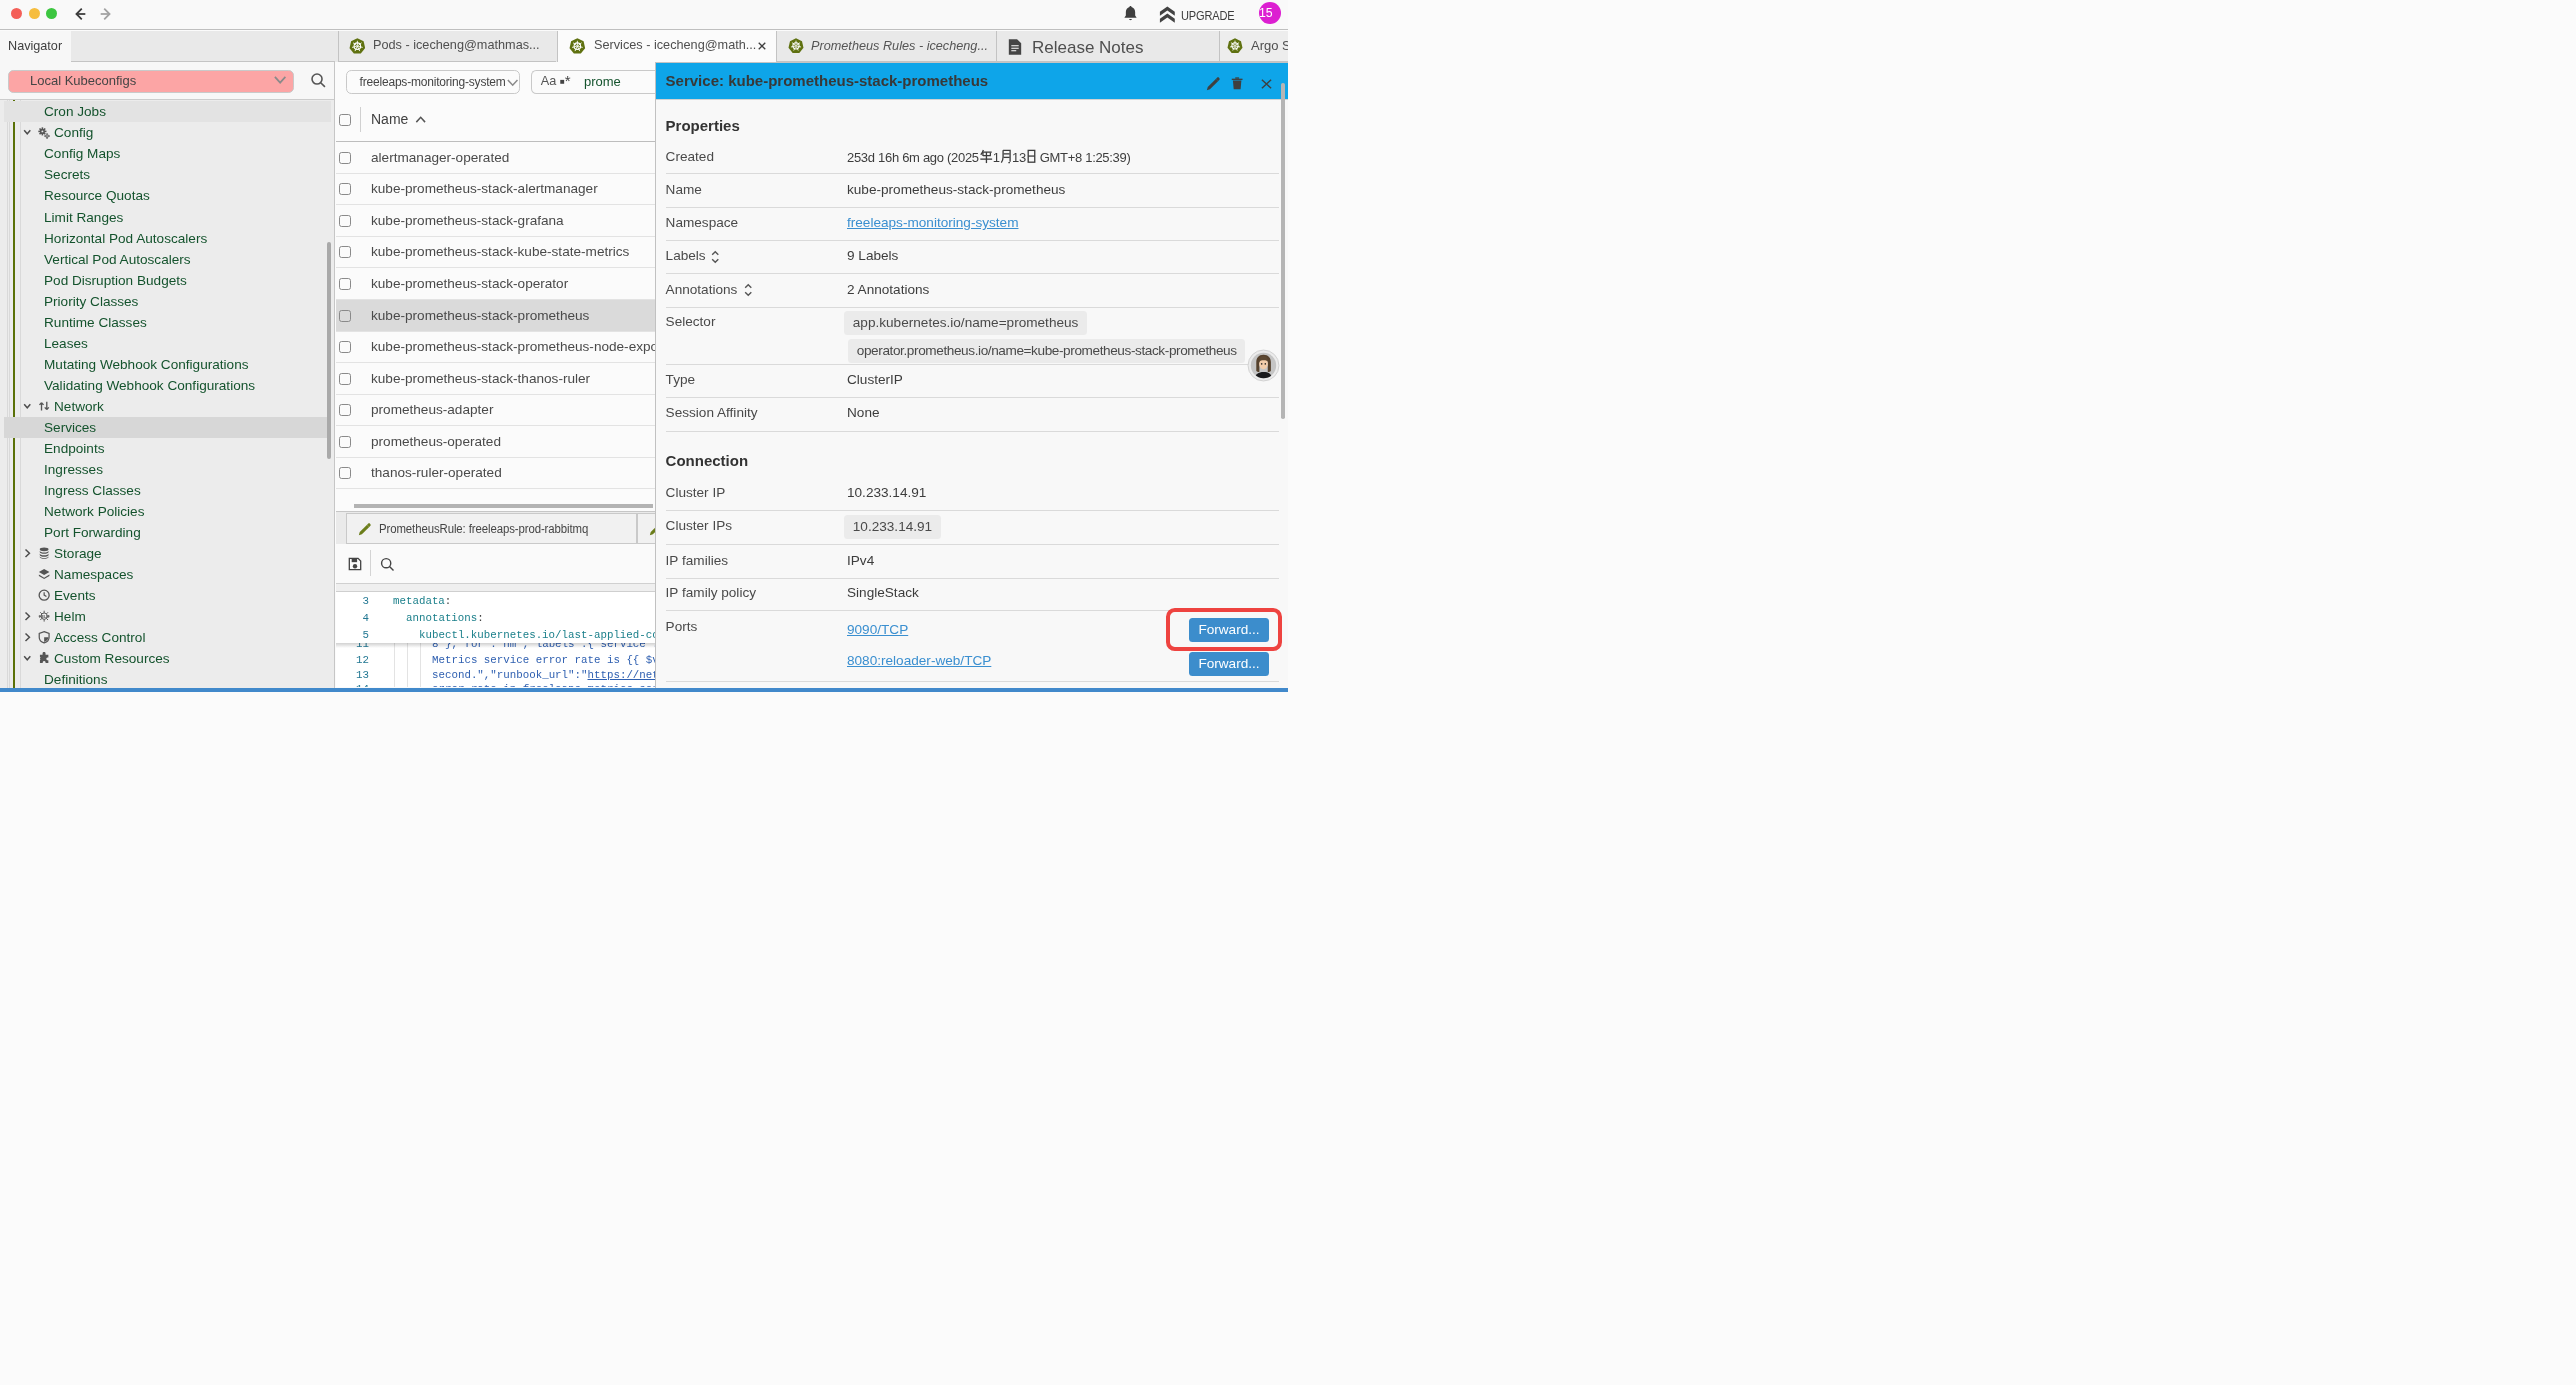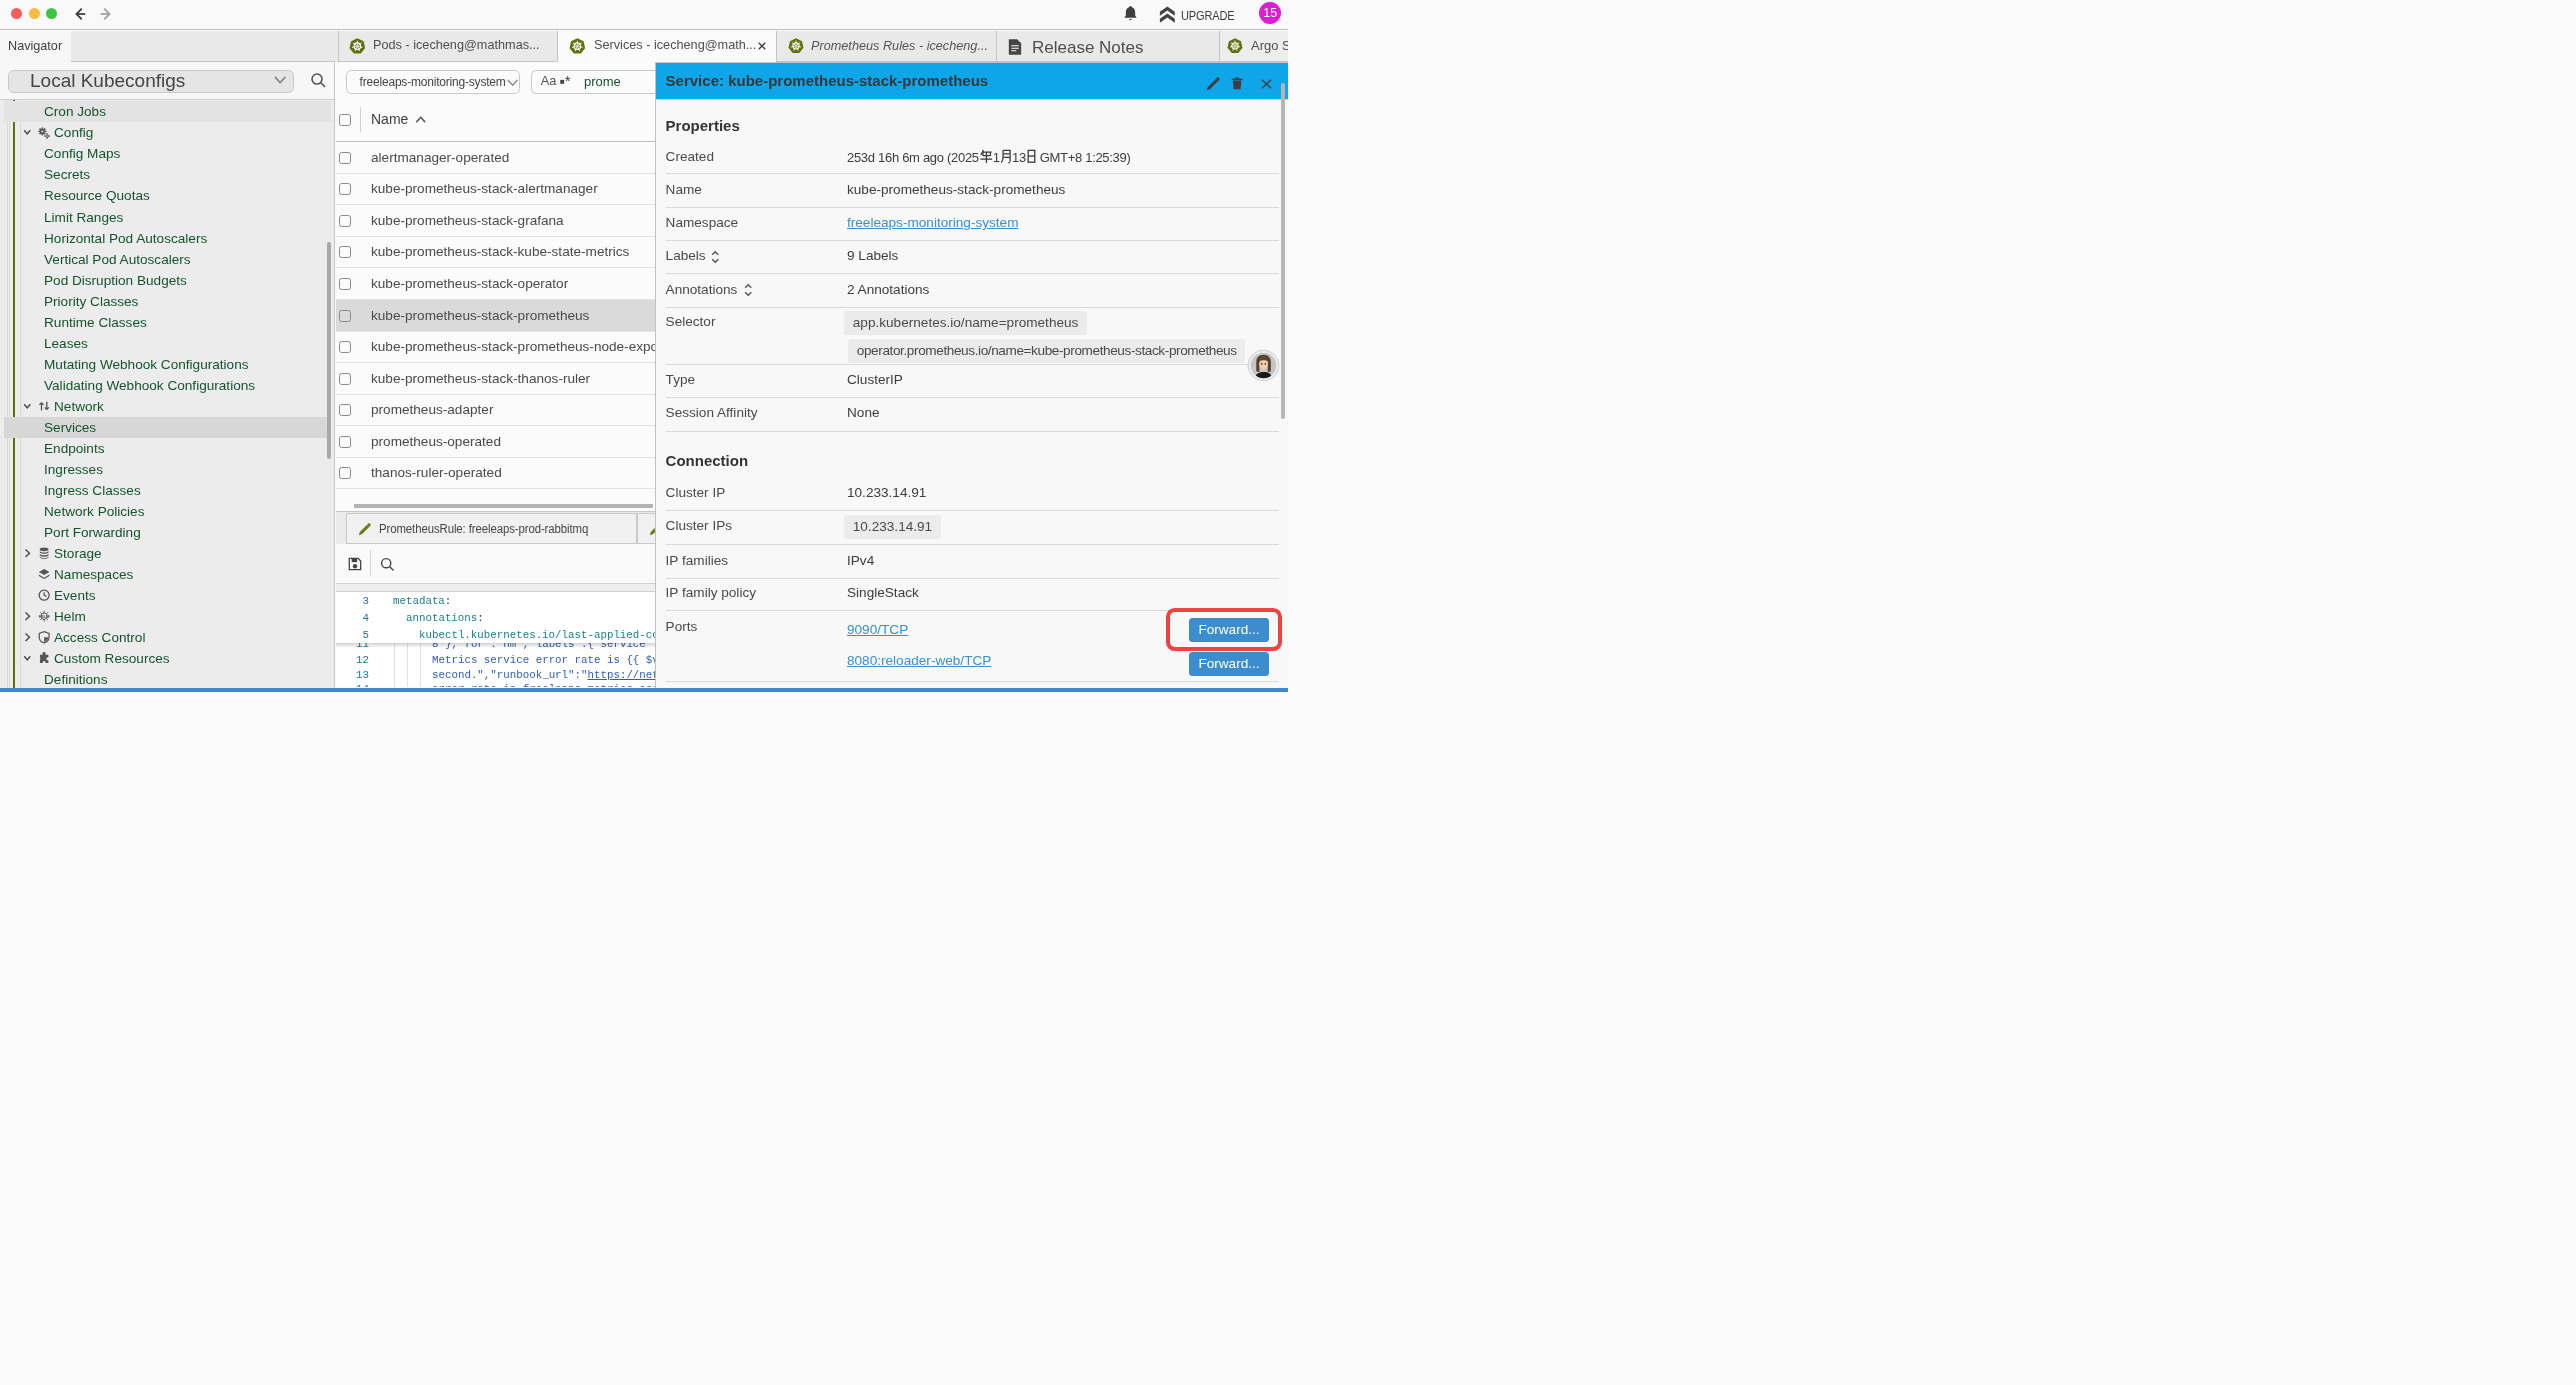--- a/index.html
+++ b/index.html
@@ -8,21 +8,21 @@
   .abs { position:absolute; }
   
   #topbar { position:absolute; left:0; top:0; width:1288px; height:30px; background:#f9f9f9; border-bottom:1.3px solid #bfbfbf; }
   .tl { position:absolute; top:8px; width:11.4px; height:11.4px; border-radius:50%; }
   
   #tabrow { position:absolute; left:0; top:31px; width:1288px; height:31px; background:#e9e9e9; }
   .tab { position:absolute; top:0; height:31px; font-size:13px; color:#4f4f4f; white-space:nowrap; }
   
   #sidebar { position:absolute; left:0; top:62px; width:335px; height:626px; background:#ececec; border-right:0.9px solid #c6c6c6; }
   #filterrow { position:absolute; left:0; top:0px; width:334px; height:38px; background:#f7f7f7; border-bottom:0.9px solid #cccccc; }
-  #nsselect { position:absolute; left:8px; top:7.5px; width:286px; height:23px; border:1.3px solid #c9c9c9; border-radius:5.3px; background:#e5e5e5; font-size:19px; color:#454545; line-height:20px; padding-left:21px; }
+  #nsselect { position:absolute; left:8px; top:7.5px; width:286px; height:23px; border:1.3px solid #c9c9c9; border-radius:5.3px; background:#fca5a5; font-size:13px; color:#454545; line-height:20px; padding-left:21px; }
   #tree { position:absolute; left:0; top:38px; width:334px; height:592px; overflow:hidden; }
   .guide { position:absolute; top:0; bottom:4.4px; width:0.9px; background:#d9d9d9; }
   .titem { position:absolute; left:4px; width:327px; height:21px; line-height:21px; font-size:13.6px; color:#14532d; white-space:nowrap; }
   .titem .lbl1 { position:absolute; left:40px; }
   .titem .lbl2 { position:absolute; left:50px; }
   .titem .chev { position:absolute; left:18.4px; top:0; width:10.5px; height:21px; }
   .titem .gico { position:absolute; left:34px; top:4.4px; width:12.3px; height:12.3px; }
   
   #main { position:absolute; left:336px; top:62px; width:952px; height:626px; background:#fbfbfb; }
   .inputbox { position:absolute; top:7.5px; height:24.6px; border:1.3px solid #c9c9c9; border-radius:5.3px; background:#fbfbfb; }
@@ -60,21 +60,21 @@
     </svg>
   <svg class="abs" style="left:1123px; top:5.3px;" width="15" height="16.7" viewBox="0 0 17 19">
       <path d="M8.5 1 C8 1 7.3 1.4 7.3 2.2 C5 3 3.2 5 3.2 8 L3.2 12 L1.5 14.5 L15.5 14.5 L13.8 12 L13.8 8 C13.8 5 12 3 9.7 2.2 C9.7 1.4 9 1 8.5 1 Z" fill="#3f3f3f"></path>
       <path d="M6.7 16 A1.9 1.9 0 0 0 10.3 16 Z" fill="#3f3f3f"></path>
     </svg>
   <svg class="abs" style="left:1159px; top:6.1px;" width="16.7" height="17.5" viewBox="0 0 19 20">
       <path d="M9.5 0.5 L18 6.5 L18 11 L9.5 5 L1 11 L1 6.5 Z" fill="#434343"></path>
       <path d="M9.5 8.5 L18 14.5 L18 19 L9.5 13 L1 19 L1 14.5 Z" fill="#434343"></path>
     </svg>
   <div class="abs" style="left:1181px; top:7.5px; font-size:13px; color:#3d3d3d; letter-spacing:-0.2px; transform:scaleX(0.85); transform-origin:left center;">UPGRADE</div>
-  <div class="abs" style="left:1259px; top:1.8px; width:22.4px; height:22.4px; border-radius:50%; background:#dc1fd1; color:#fff; font-size:12.3px; text-align:center; line-height:22.4px;">15</div>
+  <div class="abs" style="left:1259px; top:1.8px; width:22.4px; height:22.4px; border-radius:50%; background:#dc1fd1; color:#fff; font-size:12.3px; text-align:left; line-height:22.4px;">15</div>
 </div>
 
 <div id="tabrow">
   <div class="tab" style="left:338px; width:218px; border-left:0.9px solid #c3c3c3; border-bottom:0.9px solid #c3c3c3;">
     <svg style="position:absolute; left:9.6px; top:7px;" width="16.7" height="16.7" viewBox="0 0 20 20">
         <use href="#k8s"></use>
       </svg>
     <span style="position:absolute; left:34px; top:7px; font-size:12.7px;">Pods - icecheng@mathmas...</span>
   </div>
   <div class="tab" style="left:557px; width:220px; background:#fbfbfb; border-left:0.9px solid #c3c3c3;">

